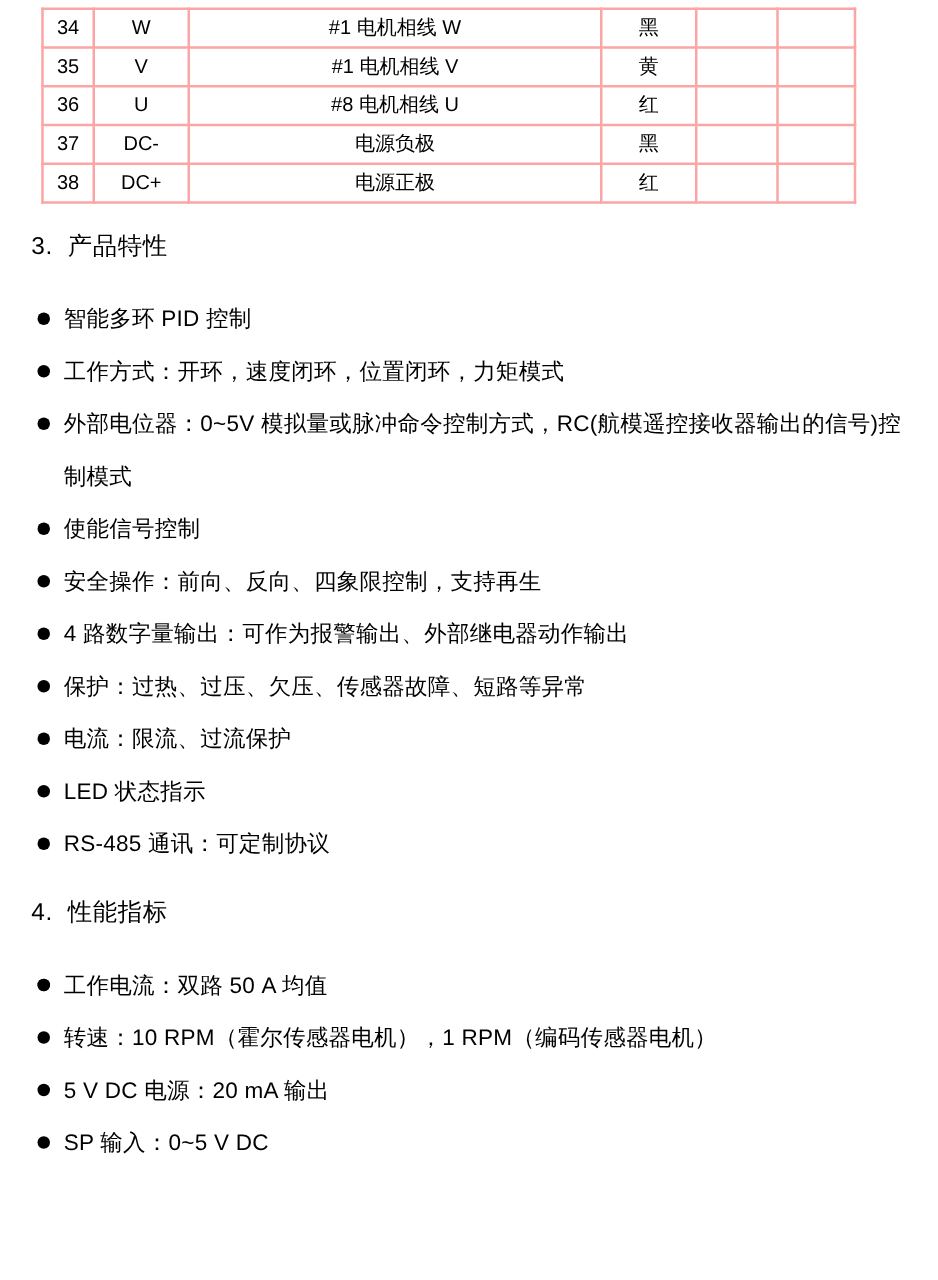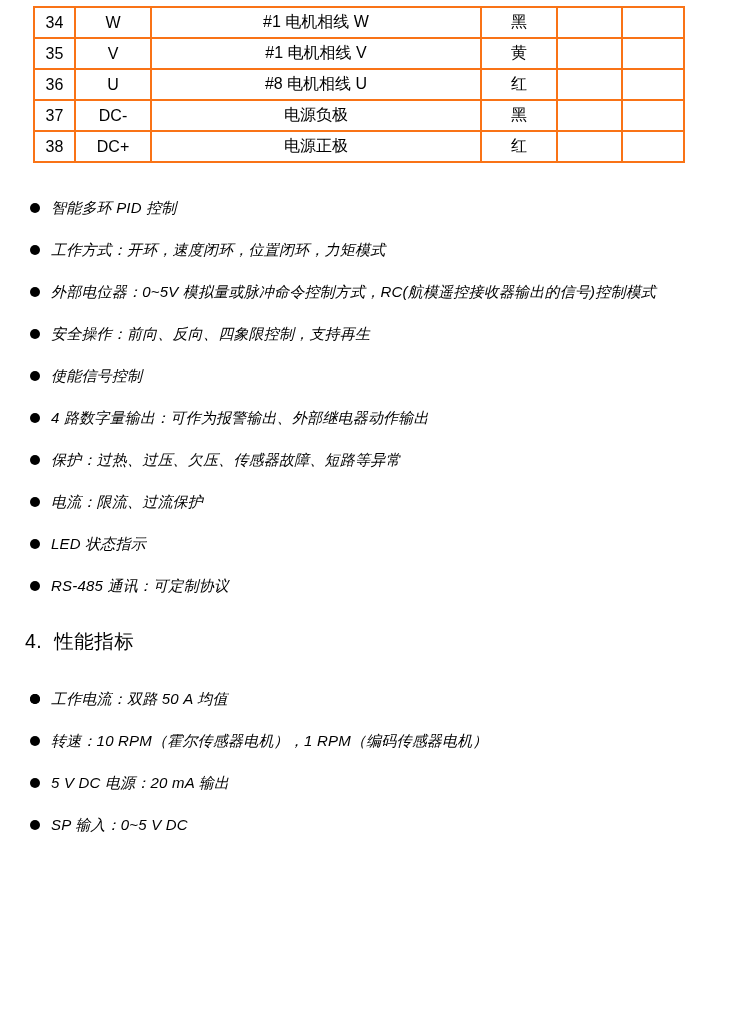--- a/index.html
+++ b/index.html
@@ -15,21 +15,21 @@
   .page { position: absolute; inset: 0; }
 
   
   table.wiring {
     border-collapse: collapse;
     margin: 6px 0 0 33px;
     table-layout: fixed;
     width: 650px;
   }
   table.wiring td {
-    border: 2px solid #f97316;
+    border: 2px solid #fca5a5;
     height: 31px;
     text-align: center;
     vertical-align: middle;
     font-size: 16px;
     padding: 0 2px;
     overflow: hidden;
     white-space: nowrap;
   }
   col.c-num   { width: 41px;  }
   col.c-code  { width: 76px;  }
@@ -47,24 +47,23 @@
   }
   .section-heading .h-num { display: inline-block; margin-right: 12px; }
 
   ul.bullets {
     list-style: none;
     margin: 24px 12px 0 30px;
   }
   ul.bullets li {
     position: relative;
     padding-left: 21px;
-    font-size: 15px;
+    font-size: 18px;
     line-height: 42px;
     letter-spacing: 0.2px;
-    font-style: italic;
   }
   ul.bullets li .dot {
     position: absolute;
     left: 0;
     top: 16px;
     width: 10px;
     height: 10px;
     border-radius: 50%;
     background: #000000;
   }
@@ -120,27 +119,30 @@
         <td>38</td>
         <td>DC+</td>
         <td>电源正极</td>
         <td>红</td>
         <td></td>
         <td></td>
       </tr>
     </tbody>
   </table>
 
+  <div class="section-heading">
+    <span class="h-num">3.</span><span>产品特性</span>
+  </div>
 
   <ul class="bullets">
     <li><span class="dot"></span><span>智能多环 PID 控制</span></li>
     <li><span class="dot"></span><span>工作方式：开环，速度闭环，位置闭环，力矩模式</span></li>
     <li><span class="dot"></span><span>外部电位器：0~5V 模拟量或脉冲命令控制方式，RC(航模遥控接收器输出的信号)控制模式</span></li>
+    <li><span class="dot"></span><span>使能信号控制</span></li>
     <li><span class="dot"></span><span>安全操作：前向、反向、四象限控制，支持再生</span></li>
-    <li><span class="dot"></span><span>使能信号控制</span></li>
     <li><span class="dot"></span><span>4 路数字量输出：可作为报警输出、外部继电器动作输出</span></li>
     <li><span class="dot"></span><span>保护：过热、过压、欠压、传感器故障、短路等异常</span></li>
     <li><span class="dot"></span><span>电流：限流、过流保护</span></li>
     <li><span class="dot"></span><span>LED 状态指示</span></li>
     <li><span class="dot"></span><span>RS-485 通讯：可定制协议</span></li>
   </ul>
 
   <div class="section-heading">
     <span class="h-num">4.</span><span>性能指标</span>
   </div>

